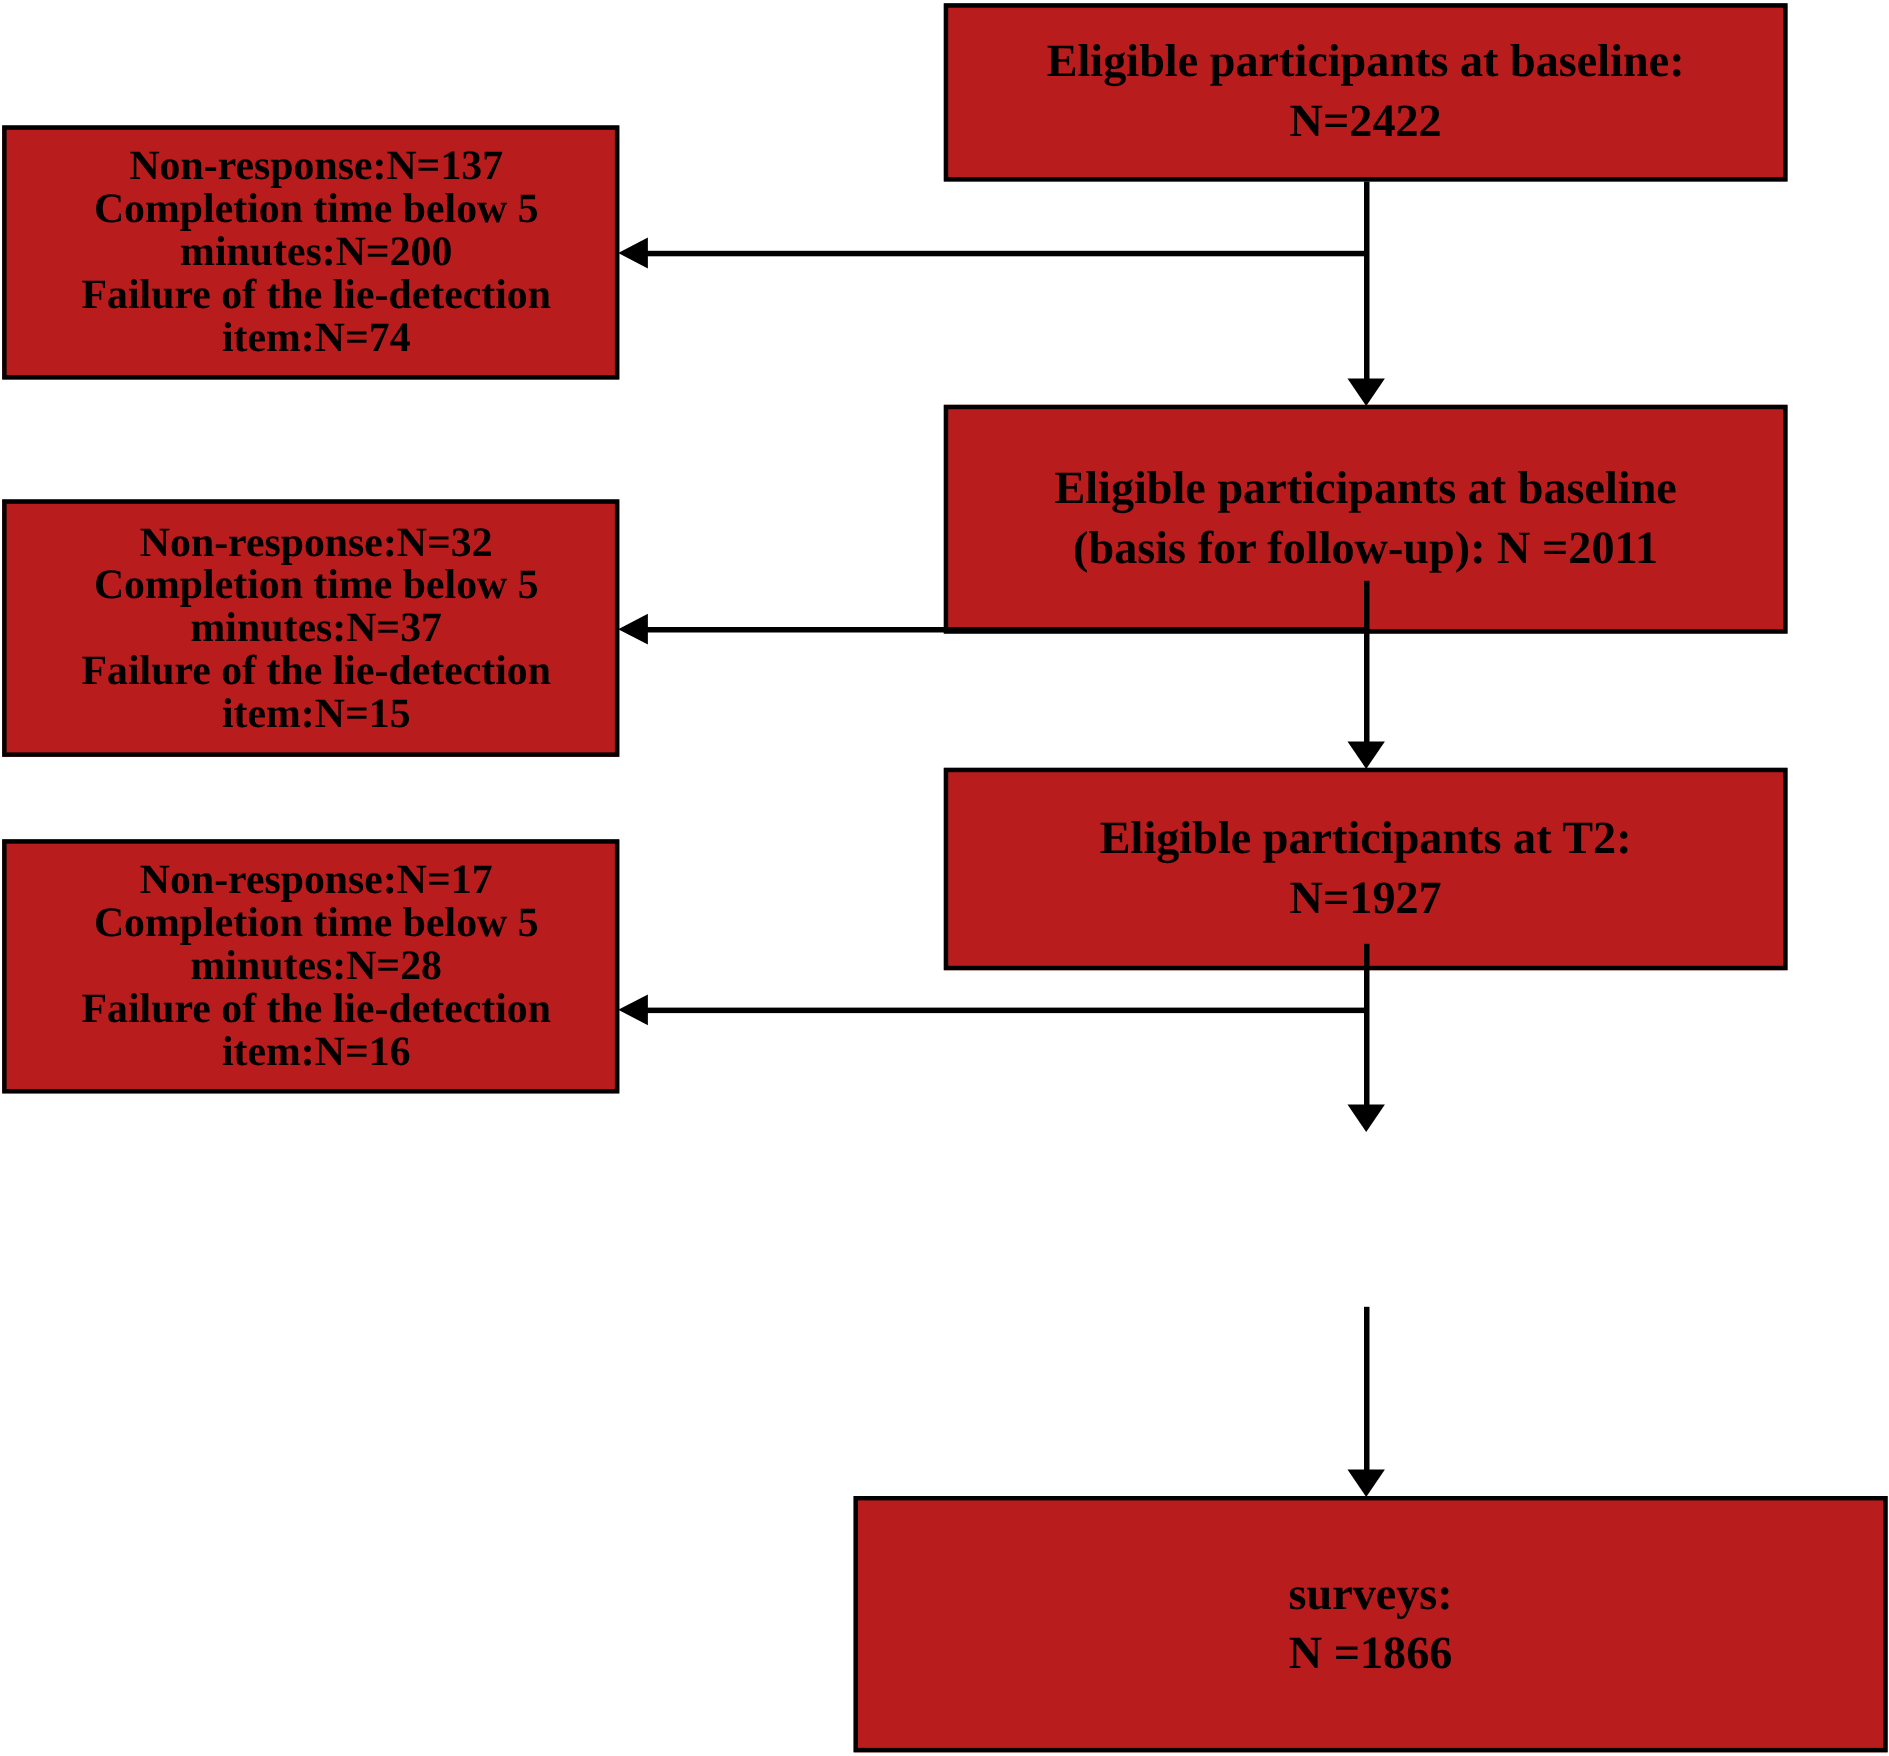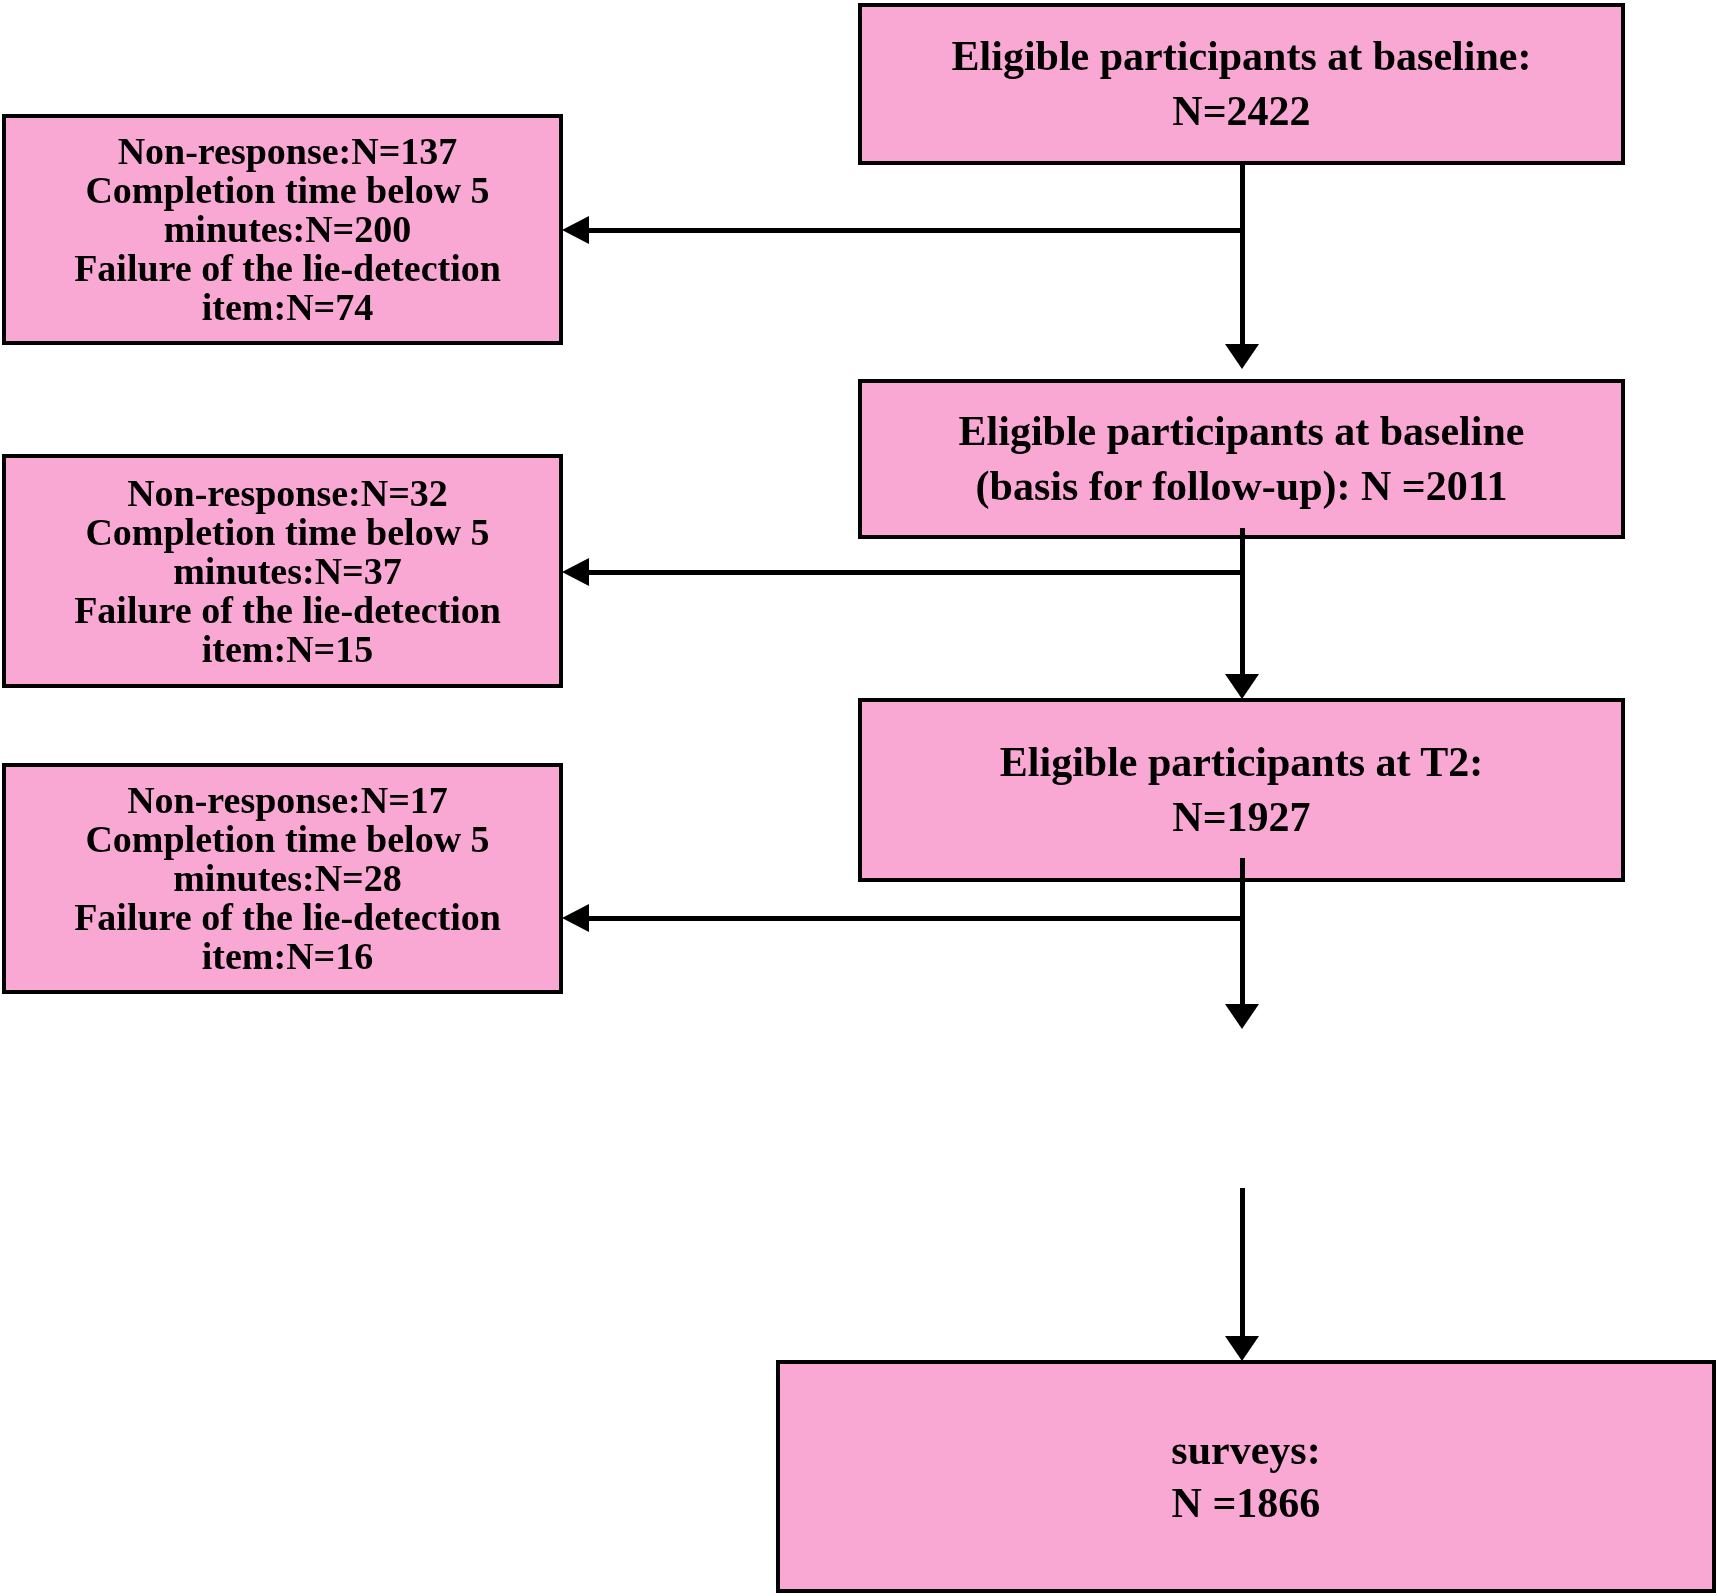--- a/index.html
+++ b/index.html
@@ -10,21 +10,21 @@
     background: #ffffff;
     font-family: "Liberation Serif", "DejaVu Serif", serif;
     font-weight: bold;
     color: #000000;
     overflow: hidden;
   }
   .box {
     position: absolute;
     box-sizing: border-box;
     border: 4px solid #000000;
-    background: #f9a8d4;
+    background: #b91c1c;
     display: flex;
     flex-direction: column;
     justify-content: center;
   }
   .main-box {
     align-items: center;
     text-align: center;
     font-size: 42px;
     line-height: 55px;
   }
@@ -54,21 +54,21 @@
 </head>
 <body>
 
 <div class="canvas">
 
   <div class="box main-box" style="left:858px; top:3px; width:767px; height:162px;">
     <div>Eligible participants at baseline:</div>
     <div>N=2422</div>
   </div>
 
-  <div class="box main-box" style="left:858px; top:368px; width:767px; height:160px;margin-top:11px;">
+  <div class="box main-box" style="left:858px; top:368px; width:767px; height:208px;">
     <div>Eligible participants at baseline</div>
     <div>(basis for follow-up): N =2011</div>
   </div>
 
   <div class="box main-box" style="left:858px; top:698px; width:767px; height:184px;">
     <div>Eligible participants at T2:</div>
     <div>N=1927</div>
   </div>
 
 

